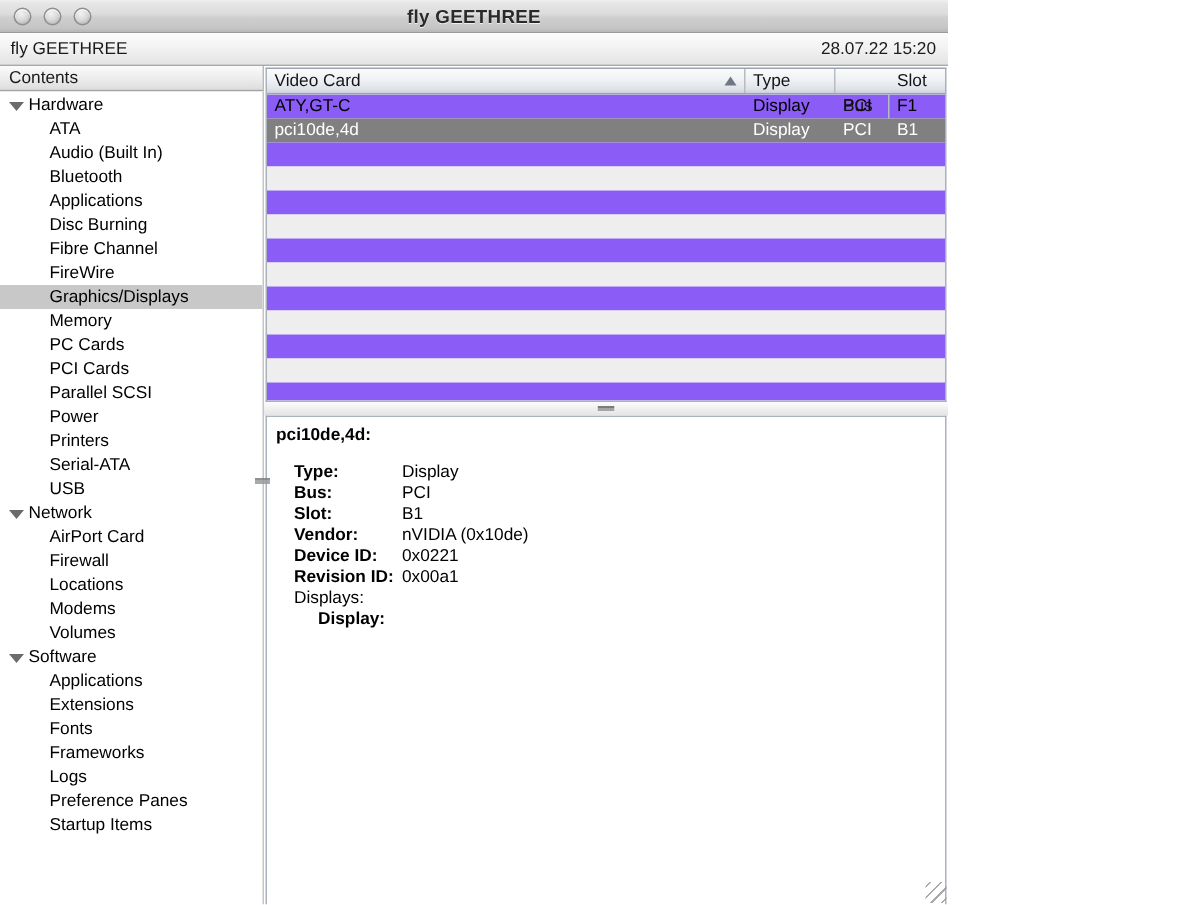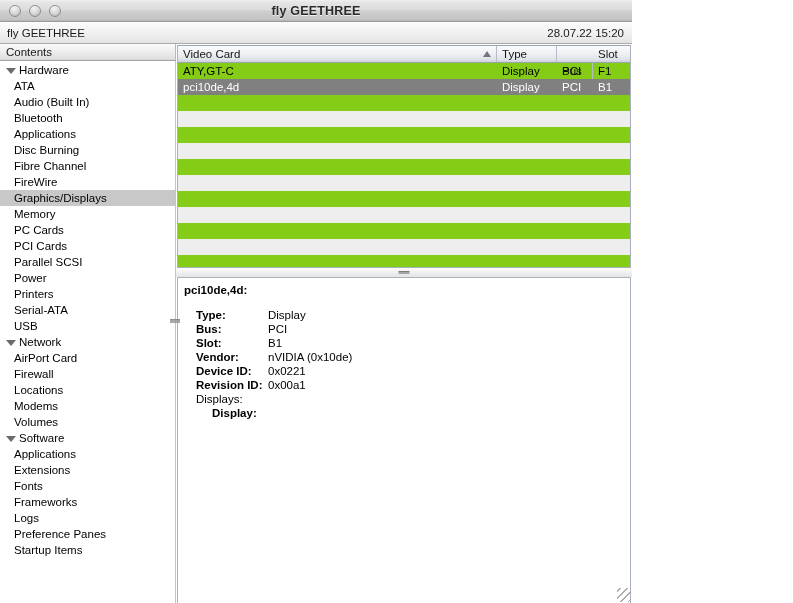--- a/index.html
+++ b/index.html
@@ -115,21 +115,21 @@
   .sb-row {
     height: 16px;
     line-height: 16px;
     font-size: 11.5px;
     color: #000000;
     display: flex;
     align-items: center;
     white-space: nowrap;
   }
   .sb-row.group { padding-left: 6px; }
-  .sb-row.child { padding-left: 14px; }
+  .sb-row.child { padding-left: 33px; }
   .sb-row.selected { background: #c8c8c8; }
   .tri {
     display: inline-block;
     width: 0; height: 0;
     border-left: 5px solid transparent;
     border-right: 5px solid transparent;
     border-top: 6px solid #6b6b6b;
     margin-right: 3px;
     position: relative;
     top: 1px;
@@ -209,21 +209,21 @@
     flex-direction: column;
   }
   .tr {
     flex: 0 0 16px;
     height: 16px;
     display: flex;
     align-items: center;
     font-size: 11.5px;
     color: #000000;
   }
-  .tr.odd  { background: #84cc16; }
+  .tr.odd  { background: #8b5cf6; }
   .tr.even { background: #eeeeee; }
   .tr.selected { background: #808080; color: #ffffff; justify-content: flex-end; }
   .td {
     height: 16px;
     line-height: 16px;
     padding-left: 5px;
     white-space: nowrap;
     overflow: hidden;
   }
   .td.c-name { flex: 1 1 auto; }

